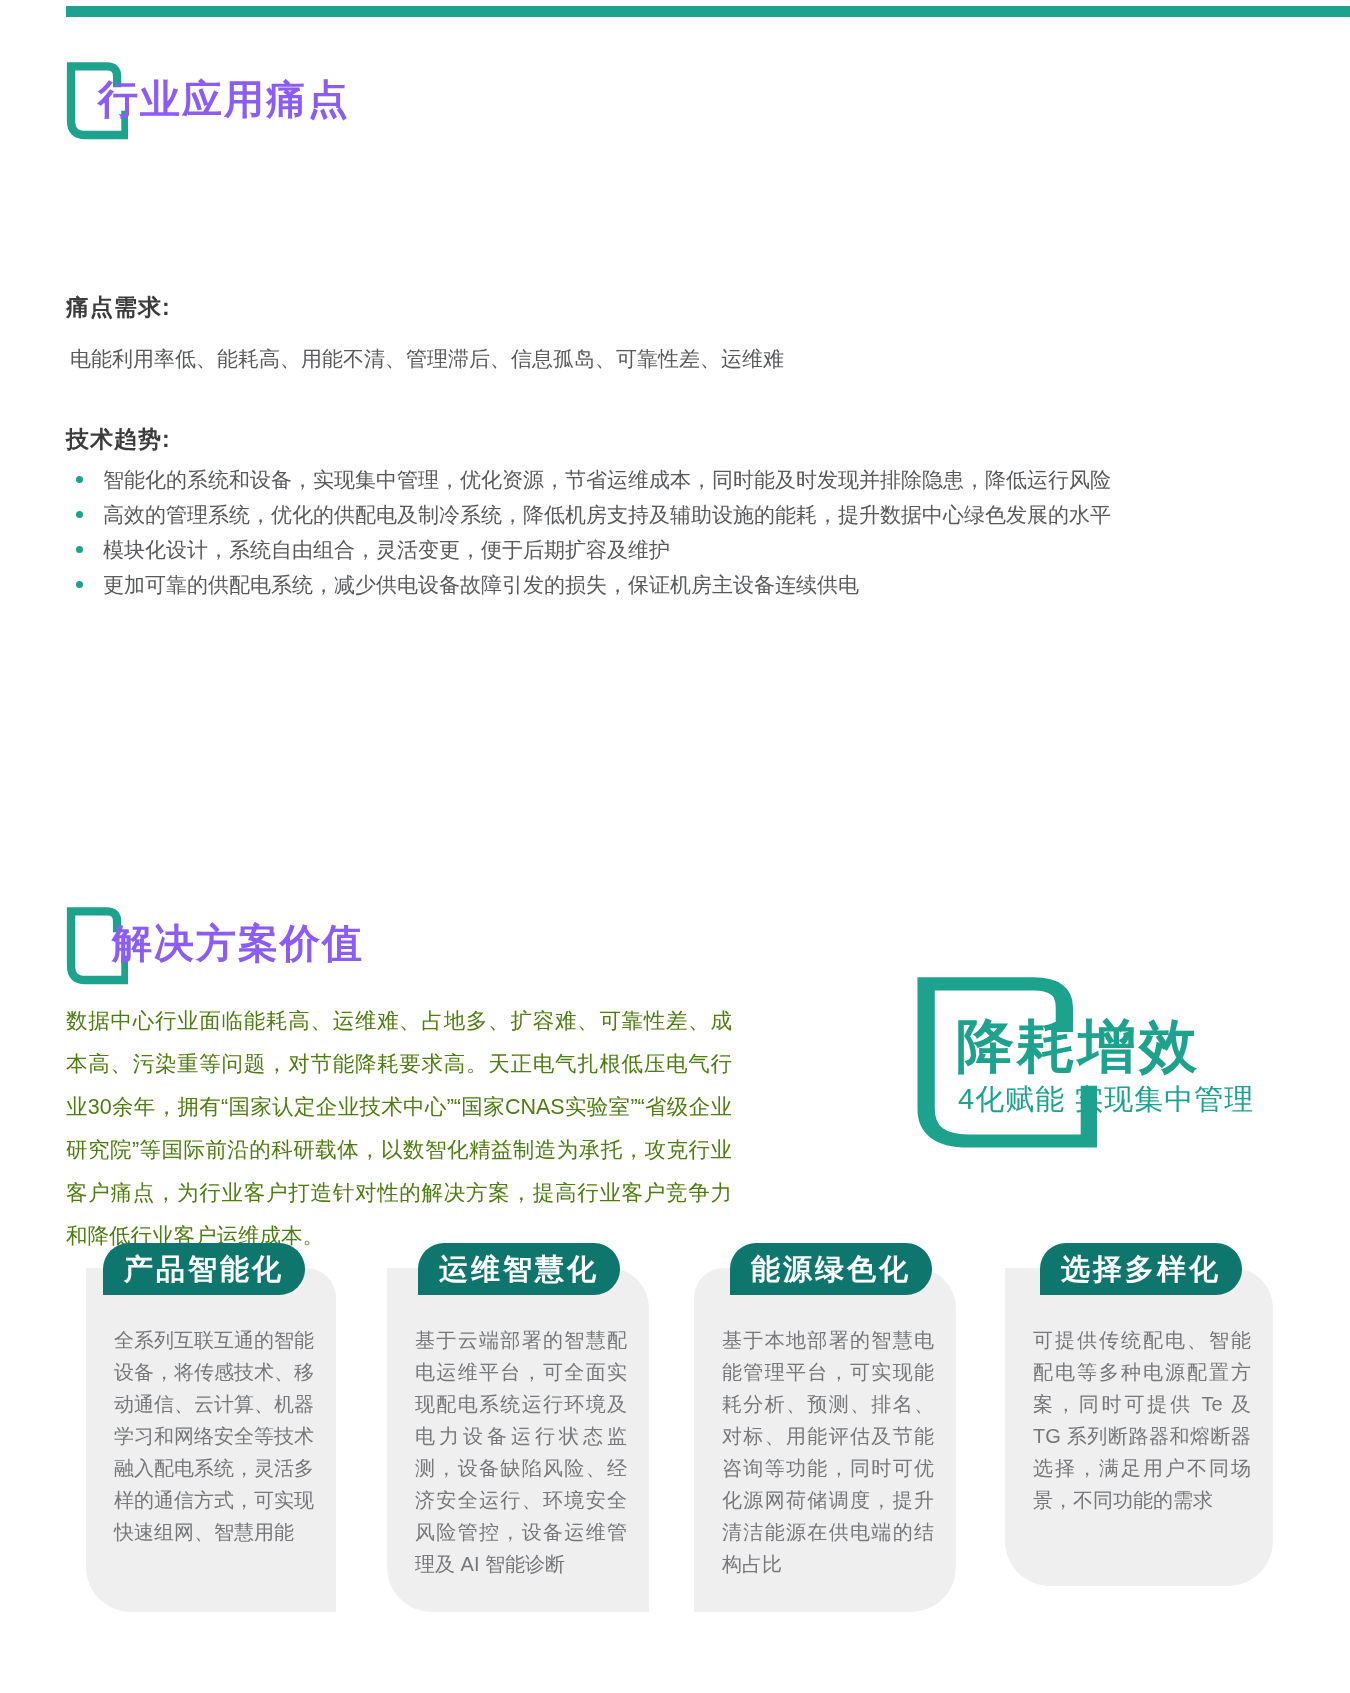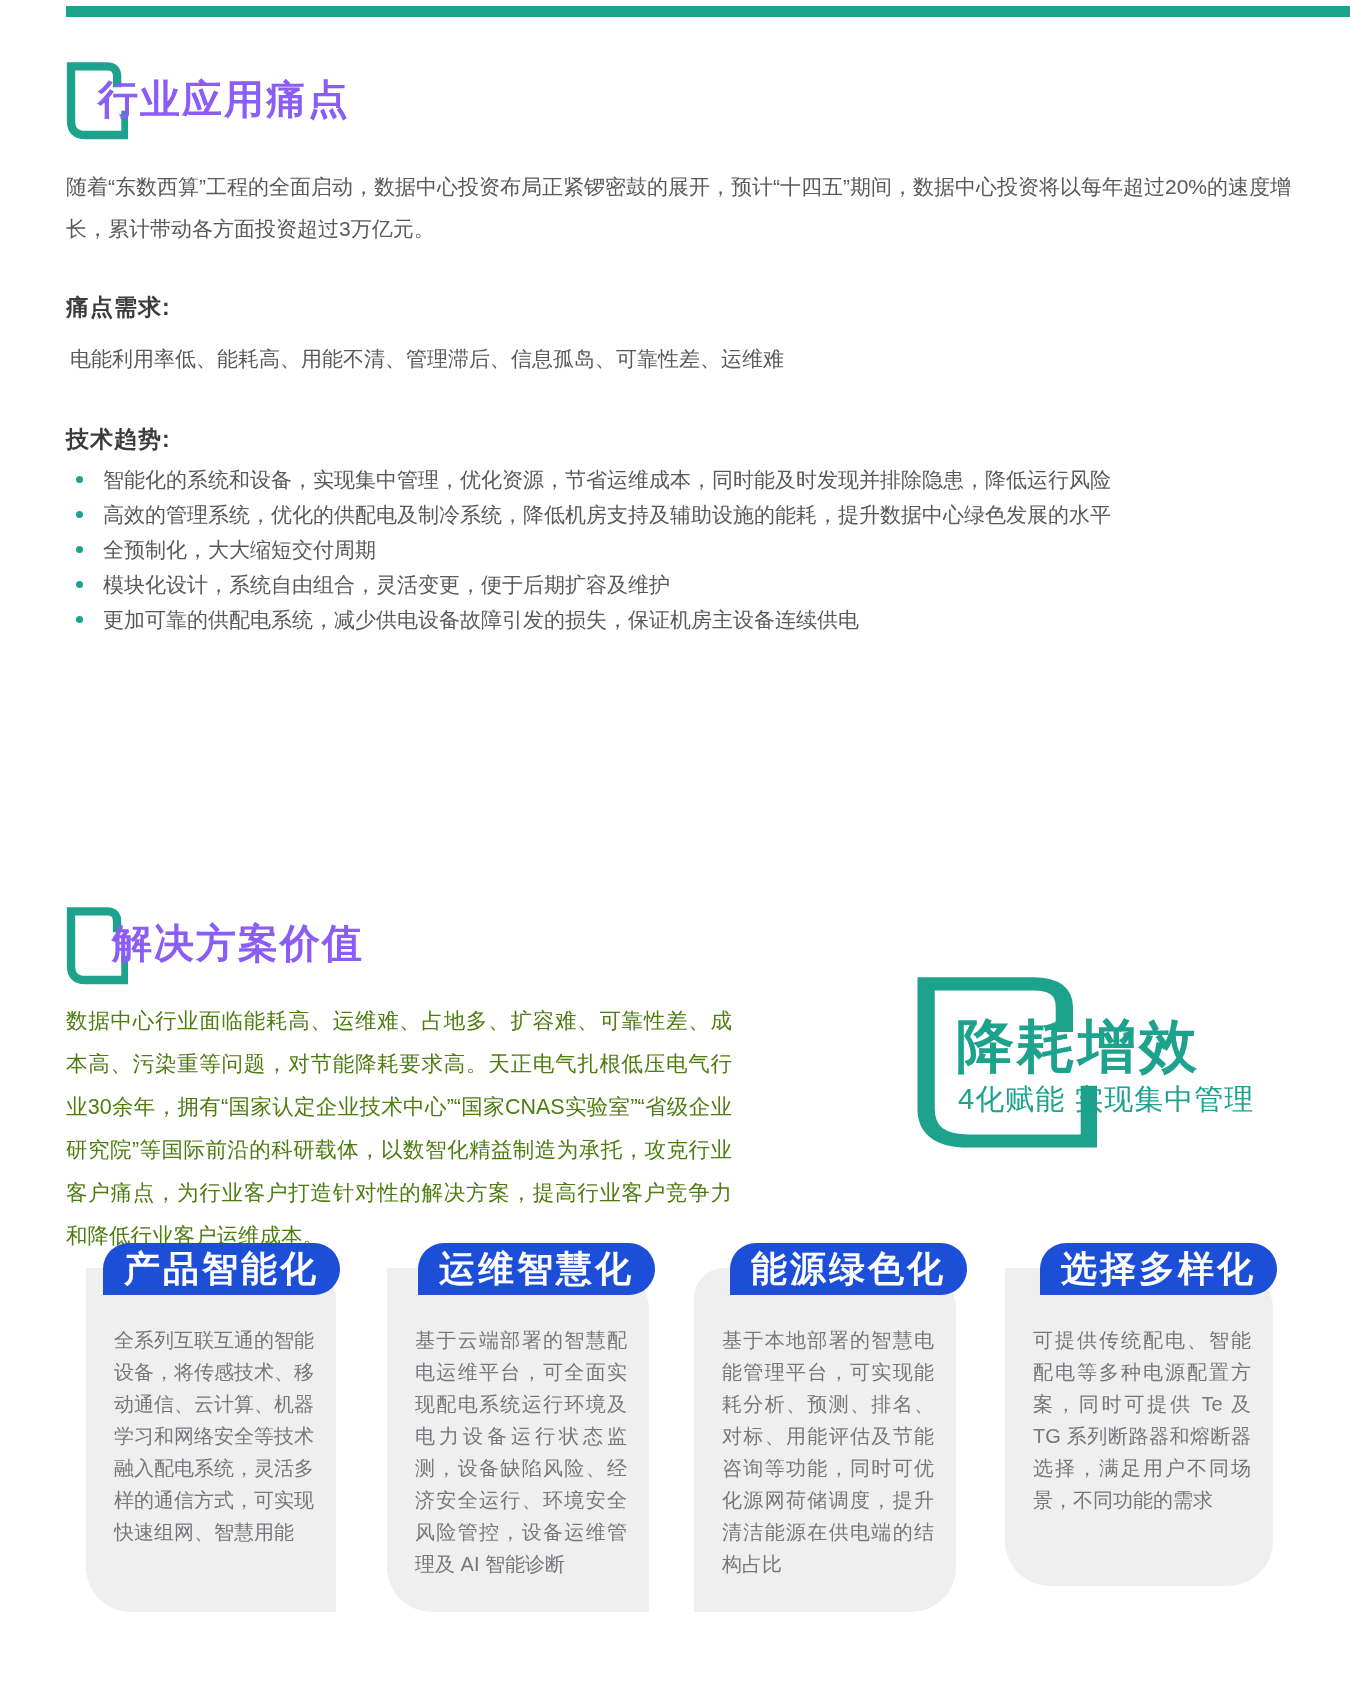--- a/index.html
+++ b/index.html
@@ -29,21 +29,21 @@
   .callout-sub{position:absolute;left:958px;top:1080px;margin:0;color:#1CA28D;
     font-size:29px;font-weight:500;letter-spacing:1px;white-space:nowrap;}
 
   .card{position:absolute;top:1268px;background:#EFEFEF;}
   .card1{left:86px;width:250px;height:344px;border-radius:0 30px 0 45px;}
   .card2{left:387px;width:262px;height:344px;border-radius:0 40px 0 45px;}
   .card3{left:694px;width:262px;height:344px;border-radius:30px 40px 45px 0;}
   .card4{left:1005px;width:268px;height:318px;border-radius:0 40px 45px 45px;}
   .tag{
     position:absolute;top:-25px;height:52px;line-height:52px;padding:0 21px;
-    background:#1d4ed8;color:#ffffff;font-size:36px;font-weight:bold;letter-spacing:3px;
+    background:#0f766e;color:#ffffff;font-size:29px;font-weight:bold;letter-spacing:3px;
     border-radius:26px 26px 26px 0;white-space:nowrap;
   }
   .card1 .tag{left:17px;}
   .card2 .tag{left:31px;}
   .card3 .tag{left:36px;}
   .card4 .tag{left:35px;}
   .card-body{
     position:absolute;left:28px;right:22px;top:56px;margin:0;color:#76777A;
     font-size:20px;line-height:32px;text-align:justify;
   }
@@ -53,39 +53,34 @@
 
 <div class="page">
 
   <div class="top-rule"></div>
 
   <svg class="bracket" style="left:64px;top:58px;" width="64" height="84" viewBox="0 0 100 132" preserveAspectRatio="none">
     <path d="M 83 46 L 83 29 Q 83 13 67 13 L 11 13 L 11 99 Q 11 121 33 121 L 96 121 L 96 83" fill="none" stroke="#1CA28D" stroke-width="13"></path>
   </svg>
   <h1 class="sec-title" style="left:98px;top:72px;">行业应用痛点</h1>
 
-  <p class="body-text" style="left:66px;top:166px;width:1232px;">随着“东数西算”工程的全面启动，数据中心投资布局正紧锣密鼓的展开，预计“十四五”期间，数据中心投资将以每年超过20%的速度增长，累计带动各方面投资超过3万亿元。</p>
 
   <h2 class="sub-head" style="left:66px;top:292px;">痛点需求:</h2>
   <p class="body-text" style="left:70px;top:338px;width:1200px;white-space:nowrap;">电能利用率低、能耗高、用能不清、管理滞后、信息孤岛、可靠性差、运维难</p>
 
   <h2 class="sub-head" style="left:66px;top:424px;">技术趋势:</h2>
 
   <ul class="trend-list">
     <li class="trend-item">
       <span class="dot"></span>
       <span>智能化的系统和设备，实现集中管理，优化资源，节省运维成本，同时能及时发现并排除隐患，降低运行风险</span>
     </li>
     <li class="trend-item">
       <span class="dot"></span>
       <span>高效的管理系统，优化的供配电及制冷系统，降低机房支持及辅助设施的能耗，提升数据中心绿色发展的水平</span>
-    </li>
-    <li class="trend-item">
-      <span class="dot"></span>
-      <span>全预制化，大大缩短交付周期</span>
     </li>
     <li class="trend-item">
       <span class="dot"></span>
       <span>模块化设计，系统自由组合，灵活变更，便于后期扩容及维护</span>
     </li>
     <li class="trend-item">
       <span class="dot"></span>
       <span>更加可靠的供配电系统，减少供电设备故障引发的损失，保证机房主设备连续供电</span>
     </li>
   </ul>

